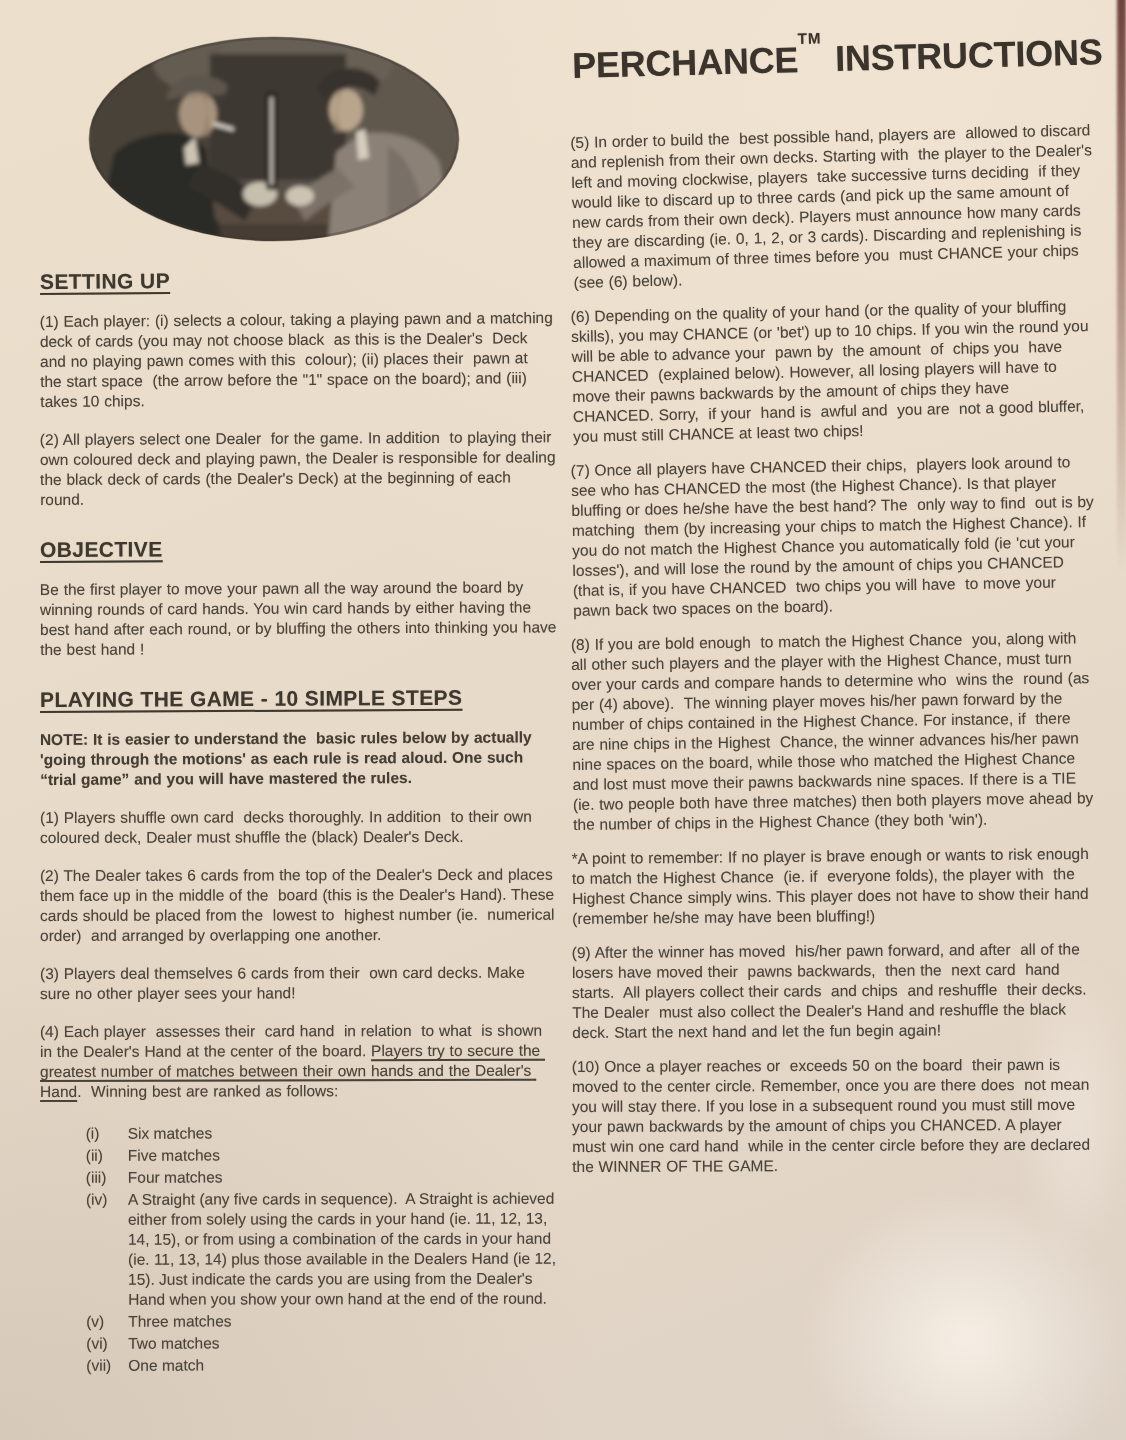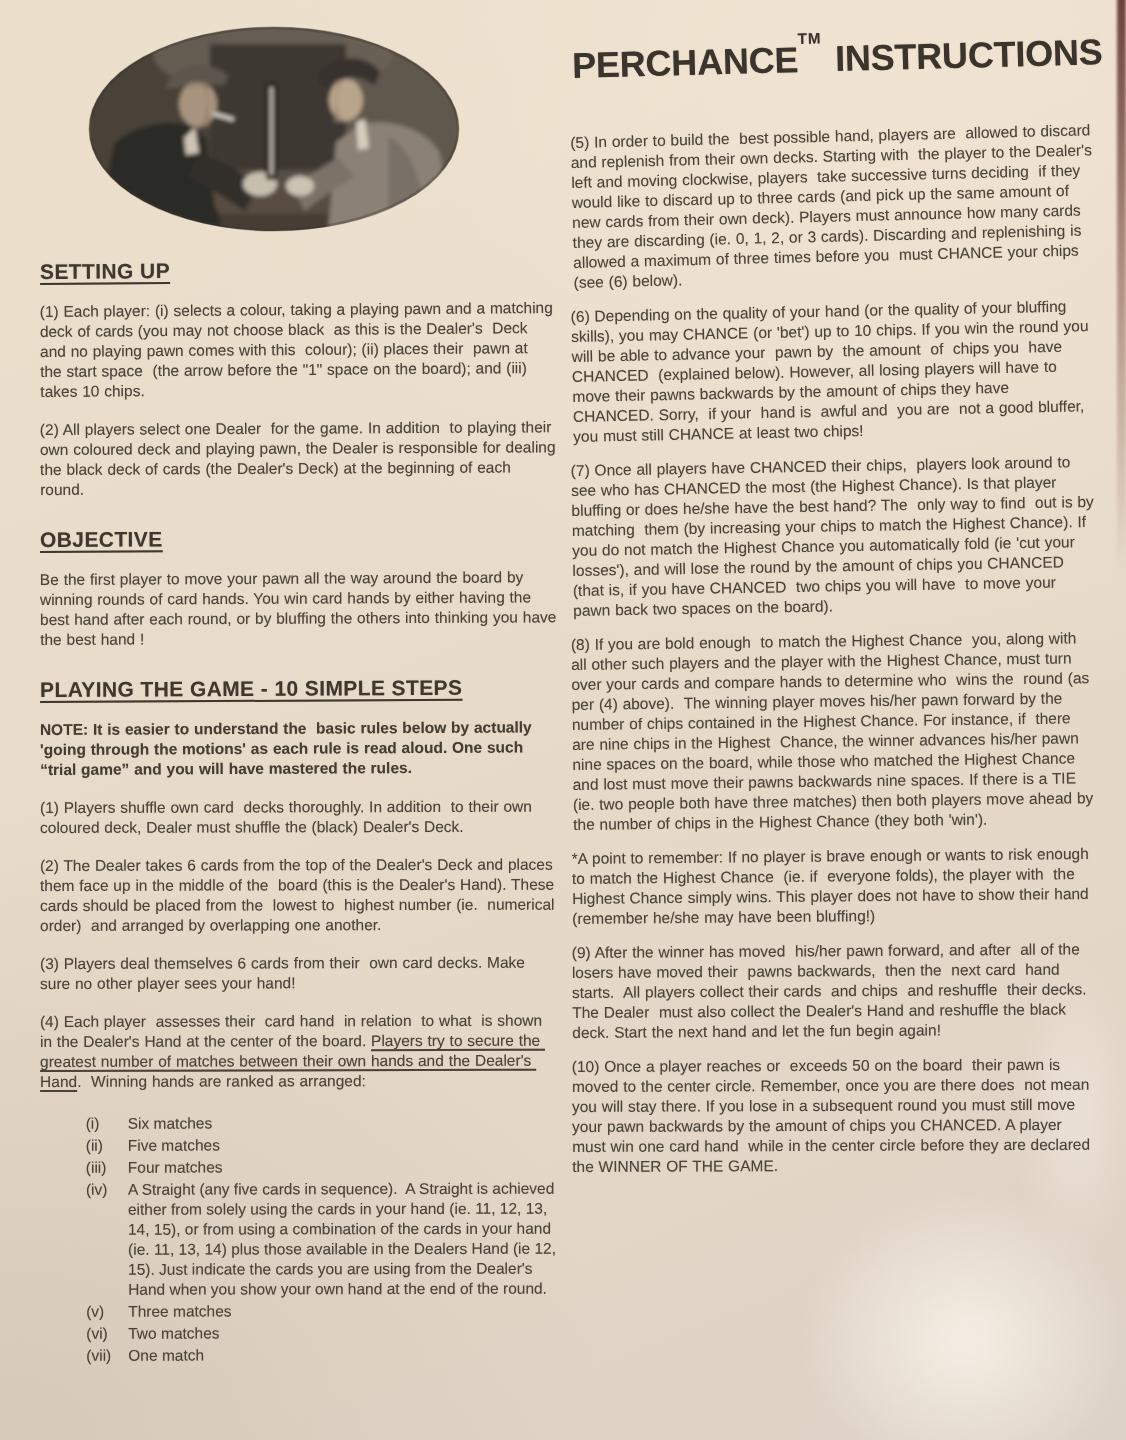--- a/index.html
+++ b/index.html
@@ -27,21 +27,21 @@
     position:absolute;right:-70px;bottom:-110px;width:460px;height:420px;
     background:radial-gradient(closest-side, rgba(248,241,232,0.9), rgba(248,241,232,0) 72%);
     filter:blur(8px);
   }
   .corner-glow2{
     position:absolute;right:-30px;bottom:120px;width:160px;height:420px;
     background:radial-gradient(closest-side, rgba(246,238,228,0.5), rgba(246,238,228,0) 75%);
     filter:blur(10px);
   }
   
-  .col-left{position:absolute;left:40px;top:26px;width:517px;}
+  .col-left{position:absolute;left:40px;top:36px;width:517px;}
   .col-right{position:absolute;left:572px;top:36px;width:523px;}
   p{margin:0;}
   .para{
     margin-top:18px;font-size:15.5px;line-height:20px;white-space:pre-wrap;
     text-shadow:0 0 1px rgba(96,84,70,0.35);
     word-spacing:0.5px;
   }
   .col-right .para{margin-top:14px;}
   .heading{
     margin:28px 0 0 0;font-size:21px;font-weight:bold;color:#3f382f;
@@ -143,21 +143,21 @@
 
     <h2 class="heading lt2">OBJECTIVE</h2>
     <p class="para lt2">Be the first player to move your pawn all the way around the board by winning rounds of card hands. You win card hands by either having the best hand after each round, or by bluffing the others into thinking you have the best hand !</p>
 
     <h2 class="heading lt2">PLAYING THE GAME  - 10 SIMPLE STEPS</h2>
     <p class="para note lt2">NOTE: It is easier to understand the  basic rules below by actually 'going through the motions' as each rule is read aloud. One such “trial game” and you will have mastered the rules.</p>
 
     <p class="para lt3">(1) Players shuffle own card  decks thoroughly. In addition  to their own coloured deck, Dealer must shuffle the (black) Dealer's Deck.</p>
     <p class="para lt3">(2) The Dealer takes 6 cards from the top of the Dealer's Deck and places them face up in the middle of the  board (this is the Dealer's Hand). These cards should be placed from the  lowest to  highest number (ie.  numerical order)  and arranged by overlapping one another.</p>
     <p class="para lt3">(3) Players deal themselves 6 cards from their  own card decks. Make sure no other player sees your hand!</p>
-    <p class="para lt3"><span>(4) Each player  assesses their  card hand  in relation  to what  is shown  in the Dealer's Hand at the center of the board. </span><span class="ulined">Players try to secure the greatest number of matches between their own hands and the Dealer's Hand</span><span>.  Winning hands are ranked as arranged:</span></p>
+    <p class="para lt3"><span>(4) Each player  assesses their  card hand  in relation  to what  is shown  in the Dealer's Hand at the center of the board. </span><span class="ulined">Players try to secure the greatest number of matches between their own hands and the Dealer's Hand</span><span>.  Winning best are ranked as follows:</span></p>
 
     <div class="rank-list lt3">
       <div class="rank-row">
         <span class="rank-marker">(i)</span>
         <span class="rank-text">Six matches</span>
       </div>
       <div class="rank-row">
         <span class="rank-marker">(ii)</span>
         <span class="rank-text">Five matches</span>
       </div>

